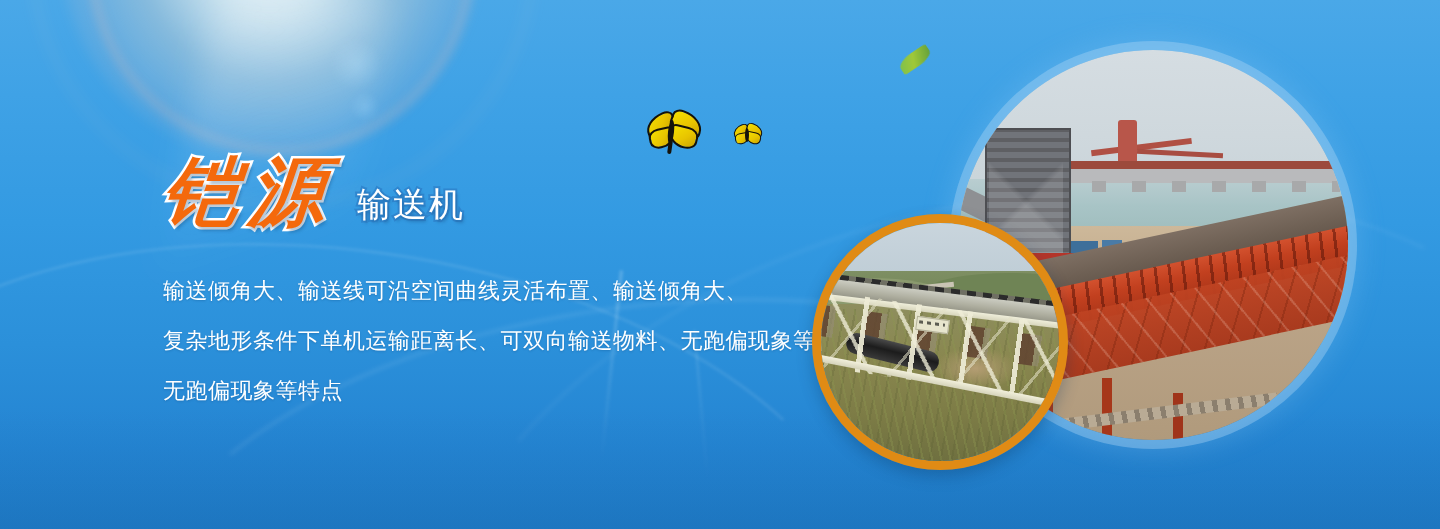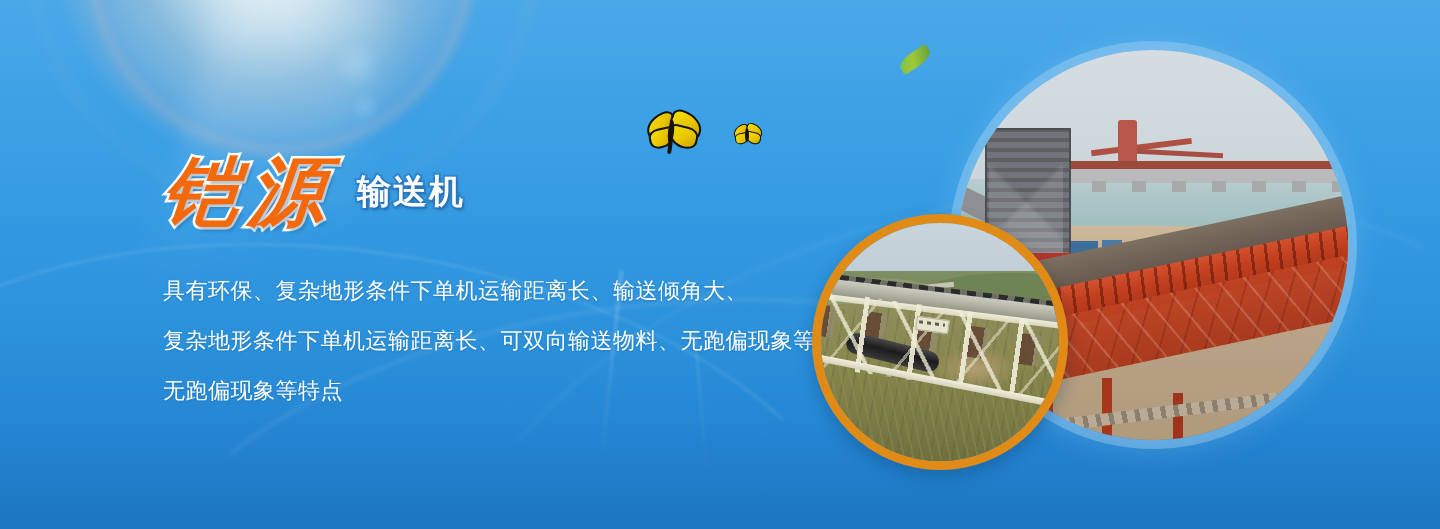--- a/index.html
+++ b/index.html
@@ -144,28 +144,28 @@
     color: #f4690c;
     -webkit-text-stroke: 5px #ffffff;
     paint-order: stroke fill;
     text-shadow: 3px 4px 3px rgba(20,70,120,0.30);
     white-space: nowrap;
     transform: skewX(-5deg);
   }
   .product {
     font-size: 34px;
     line-height: 1;
-    font-weight: 700;
+    font-weight: 400;
     letter-spacing: 2px;
     color: #ffffff;
     -webkit-text-stroke: 4px #2f86cf;
     paint-order: stroke fill;
     text-shadow: 2px 3px 3px rgba(20,70,120,0.35);
     white-space: nowrap;
-    margin-bottom: 22px;
+    margin-bottom: 9px;
   }
   .desc {
     margin-top: 36px;
     color: #ffffff;
     font-size: 22px;
     line-height: 50px;
     letter-spacing: 0.5px;
     text-shadow: 0 1px 2px rgba(10,60,110,0.25);
     white-space: nowrap;
   }
@@ -444,21 +444,21 @@
   <div class="bg-layer streak"></div>
   <div class="bg-layer streak2"></div>
   <div class="bg-layer vignette-bottom"></div>
 
   <div class="text-col">
     <div class="title-row">
       <div class="brand">铠源</div>
       <div class="product">输送机</div>
     </div>
     <div class="desc">
-      <div>具有环保、复杂地形条件下单机运输距离长、输送倾角大、</div>
+      <div>输送倾角大、输送线可沿空间曲线灵活布置、输送倾角大、</div>
       <div>复杂地形条件下单机运输距离长、可双向输送物料、无跑偏现象等特点，</div>
       <div>无跑偏现象等特点</div>
     </div>
   </div>
 
   <div class="photo-big">
     <div class="photo-inner">
       <div class="ph b-sky"></div>
       <div class="ph b-water"></div>
       <div class="ph b-crane-arm"></div>

